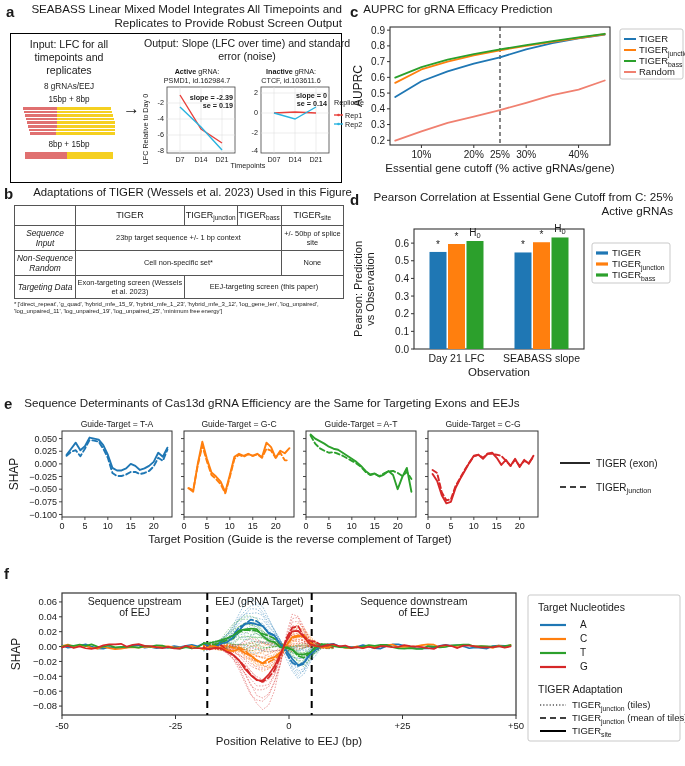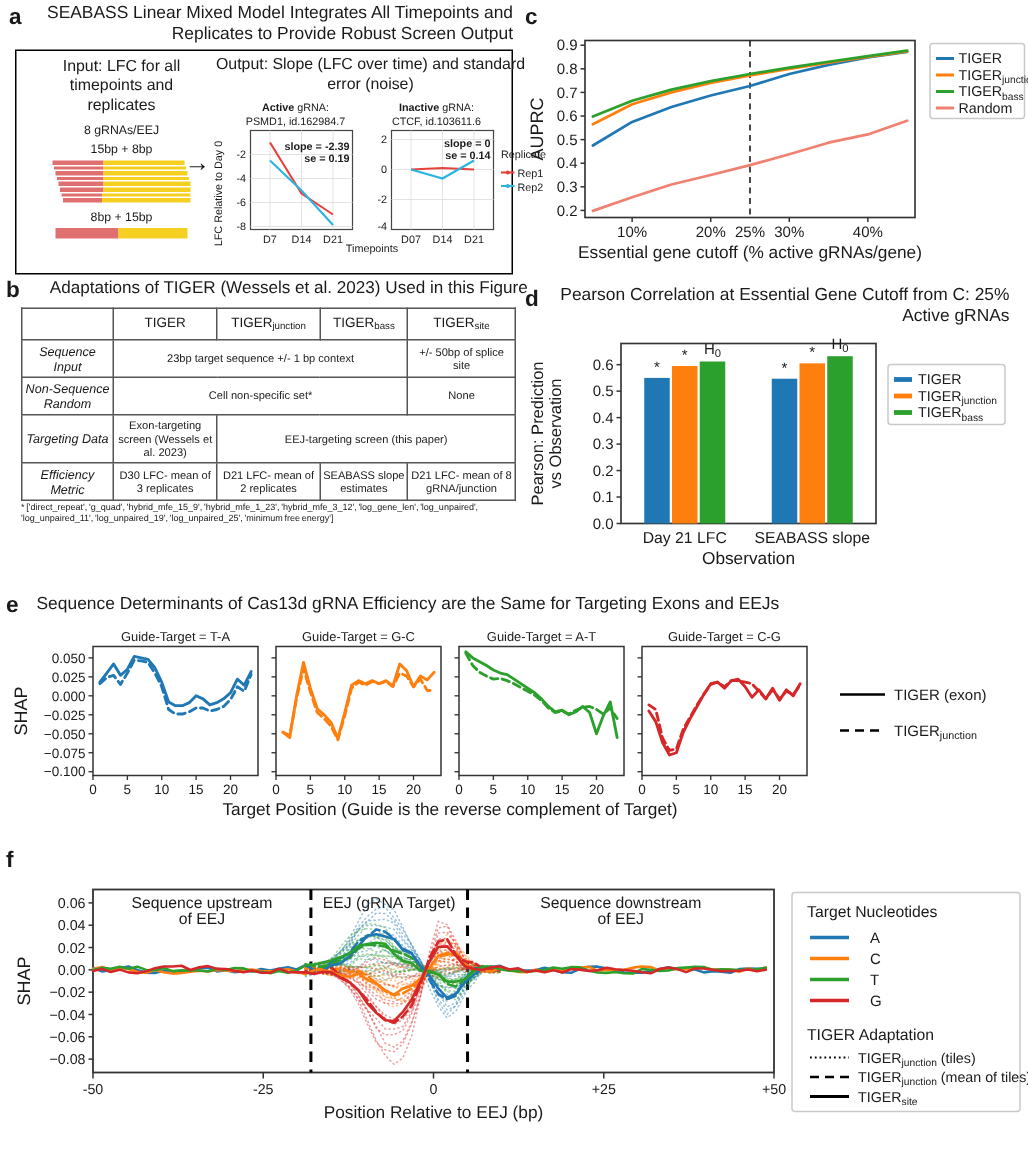--- a/index.html
+++ b/index.html
@@ -8,21 +8,21 @@
   .plabel{font-weight:bold;font-size:15px;line-height:1;}
   .ptitle{font-size:11.6px;text-align:right;line-height:1.18;}
   svg{display:block;overflow:visible;}
   text{font-family:"Liberation Sans",sans-serif;fill:#1a1a1a;}
 
   
   #panel-a{left:0;top:2px;width:348px;}
   #a-box{margin:4px 6px 0 10px;border:1.6px solid #000;height:148px;position:relative;}
   .a-in-title{font-size:10.6px;text-align:center;line-height:1.22;}
   .a-sub{font-size:8.2px;text-align:center;}
-  .diag-wrap{position:absolute;left:16px;top:4px;width:108px;}
+  .diag-wrap{position:absolute;left:4px;top:4px;width:108px;}
   .bar2{height:7px;display:flex;margin:3px auto 0;width:88px;}
   .bar2 .r{background:#e07070;}
   .bar2 .y{background:#f5d020;}
   .stack{width:92px;margin:3px auto 0;}
   .stack-row{height:2.6px;display:flex;margin-bottom:1.0px;}
   .arrow-a{position:absolute;left:112px;top:66px;font-size:17px;line-height:1;}
   .a-right{position:absolute;left:130px;top:3px;width:212px;}
   .mini{font-size:7.2px;}
 
   
@@ -211,35 +211,29 @@
       <tr>
         <td class="rowhdr">Non-Sequence Random</td>
         <td colspan="3">Cell non-specific set*</td>
         <td>None</td>
       </tr>
       <tr>
         <td class="rowhdr">Targeting Data</td>
         <td>Exon-targeting screen (Wessels et al. 2023)</td>
         <td colspan="3">EEJ-targeting screen (this paper)</td>
       </tr>
-      <tr>
-        <td class="rowhdr">Efficiency Metric</td>
-        <td>D30 LFC- mean of 3 replicates</td>
-        <td>D21 LFC- mean of 2 replicates</td>
-        <td>SEABASS slope estimates</td>
-        <td>D21 LFC- mean of 8 gRNA/junction</td>
-      </tr>
     </tbody>
   </table>
   <div id="bfoot">* ['direct_repeat', 'g_quad', 'hybrid_mfe_15_9', 'hybrid_mfe_1_23', 'hybrid_mfe_3_12', 'log_gene_len', 'log_unpaired', 'log_unpaired_11', 'log_unpaired_19', 'log_unpaired_25', 'minimum free energy']</div>
 </div>
 
 <div class="panel" id="panel-c">
   <div style="display:flex;align-items:flex-start;">
     <div class="plabel" style="margin:2px 0 0 2px;">c</div>
+    <div style="font-size:11.6px;margin-left:5px;">AUPRC for gRNA Efficacy Prediction</div>
   </div>
   <svg id="svg-c" width="337" height="168" viewBox="0 0 337 168">
       <rect x="42" y="8" width="220" height="118" fill="#fff" stroke="#333" stroke-width="1.1"></rect>
       <line x1="39" y1="121.28" x2="42" y2="121.28" stroke="#333" stroke-width="1"></line>
       <text x="37" y="124.78" font-size="10" text-anchor="end">0.2</text>
       <line x1="39" y1="105.54666666666667" x2="42" y2="105.54666666666667" stroke="#333" stroke-width="1"></line>
       <text x="37" y="109.04666666666667" font-size="10" text-anchor="end">0.3</text>
       <line x1="39" y1="89.81333333333333" x2="42" y2="89.81333333333333" stroke="#333" stroke-width="1"></line>
       <text x="37" y="93.31333333333333" font-size="10" text-anchor="end">0.4</text>
       <line x1="39" y1="74.08000000000001" x2="42" y2="74.08000000000001" stroke="#333" stroke-width="1"></line>

